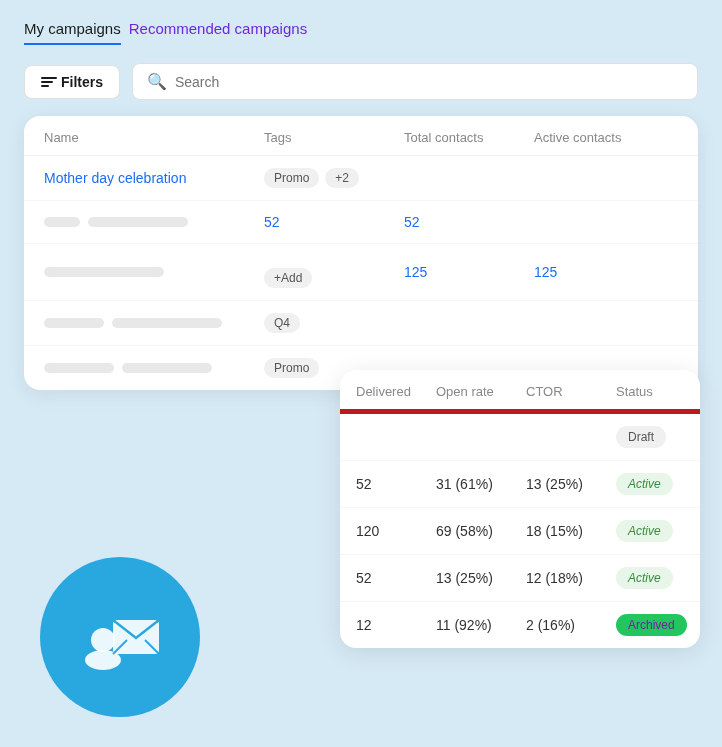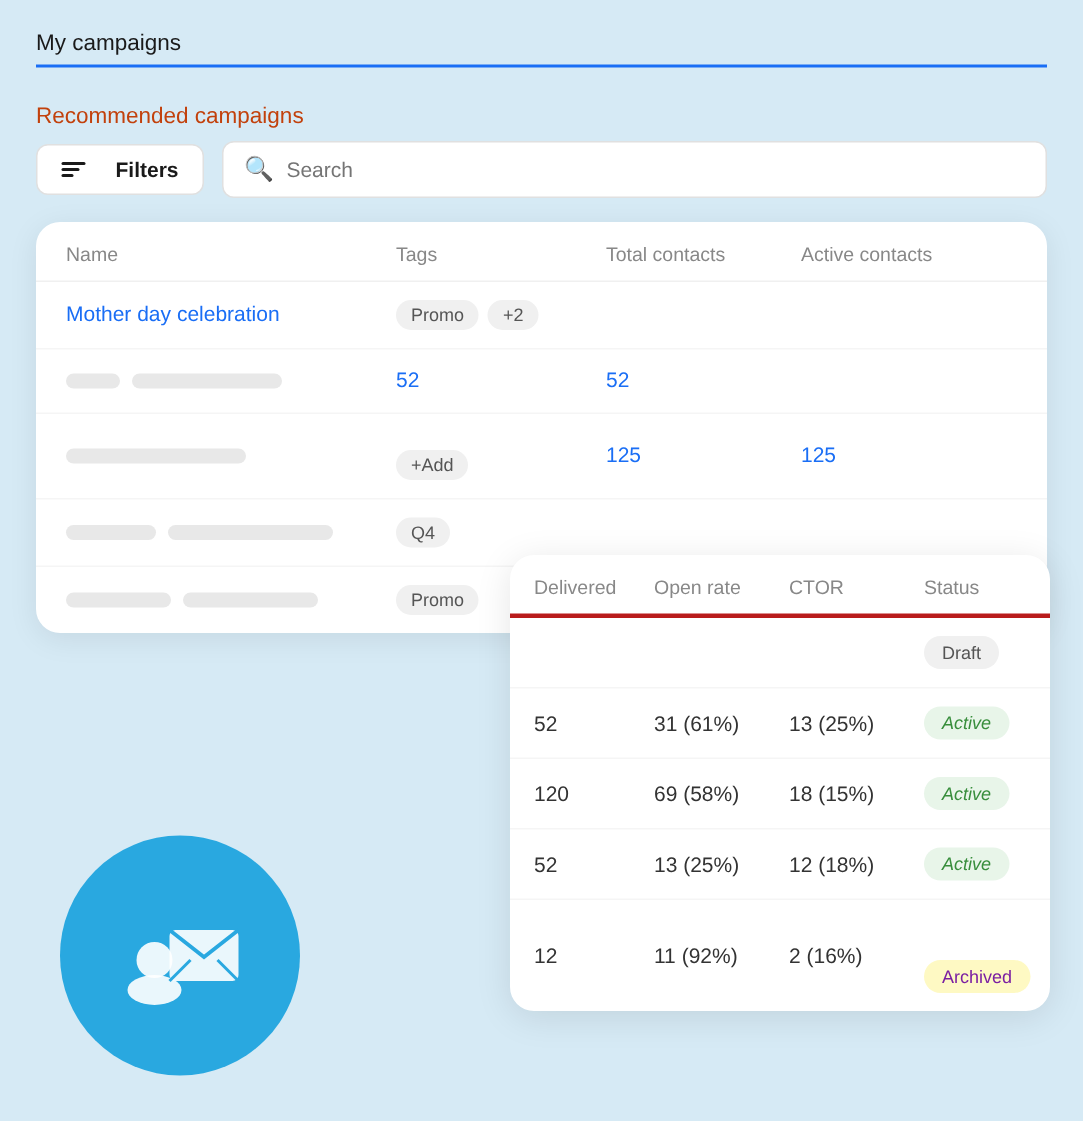--- a/index.html
+++ b/index.html
@@ -12,47 +12,47 @@
       position: relative;
     }
 
     .main-container {
       padding: 20px 24px 0 24px;
     }
 
     
     .tabs {
       display: flex;
-      gap: 24px;
-      flex-direction: column;
+      gap: 8px;
+      margin-bottom: 18px;
     }
     .tab {
       font-size: 15px;
       font-weight: 500;
-      color: #c2410c;
+      color: #6d28d9;
       padding-bottom: 6px;
       cursor: pointer;
       border-bottom: 2px solid transparent;
     }
     .tab.active {
       color: #1a1a1a;
       border-bottom: 2px solid #1a6ef5;
     }
 
     
     .toolbar {
       display: flex;
       align-items: center;
       gap: 12px;
       margin-bottom: 16px;
     }
     .filters-btn {
       display: flex;
       align-items: center;
-      gap: 20px;
+      gap: 4px;
       background: white;
       border: 1px solid #e0e0e0;
       border-radius: 8px;
       padding: 8px 16px;
       font-size: 14px;
       font-weight: 600;
       color: #1a1a1a;
       cursor: pointer;
     }
     .filter-icon {
@@ -175,21 +175,21 @@
       box-shadow: 0 4px 24px rgba(0,0,0,0.10);
       width: 360px;
       z-index: 10;
       overflow: hidden;
     }
 
     .floating-table-header {
       display: grid;
       grid-template-columns: 80px 90px 90px 90px;
       padding: 14px 16px 10px 16px;
-      border-bottom: 3px solid #b91c1c;
+      border-bottom: 5px solid #b91c1c;
     }
     .floating-col-header {
       font-size: 13px;
       color: #888;
       font-weight: 400;
     }
 
     .floating-row {
       display: grid;
       grid-template-columns: 80px 90px 90px 90px;
@@ -215,23 +215,22 @@
     .status-draft {
       background: #f0f0f0;
       color: #555;
     }
     .status-active {
       background: #e8f5e9;
       color: #388e3c;
       font-style: italic;
     }
     .status-archived {
-      background: #fef9c3;
+      background: #22c55e;
       color: #7b1fa2;
-      margin-top: 28px;
     }
 
     
     .circle-icon {
       position: absolute;
       bottom: 30px;
       left: 40px;
       width: 160px;
       height: 160px;
       background: #29a8e0;

